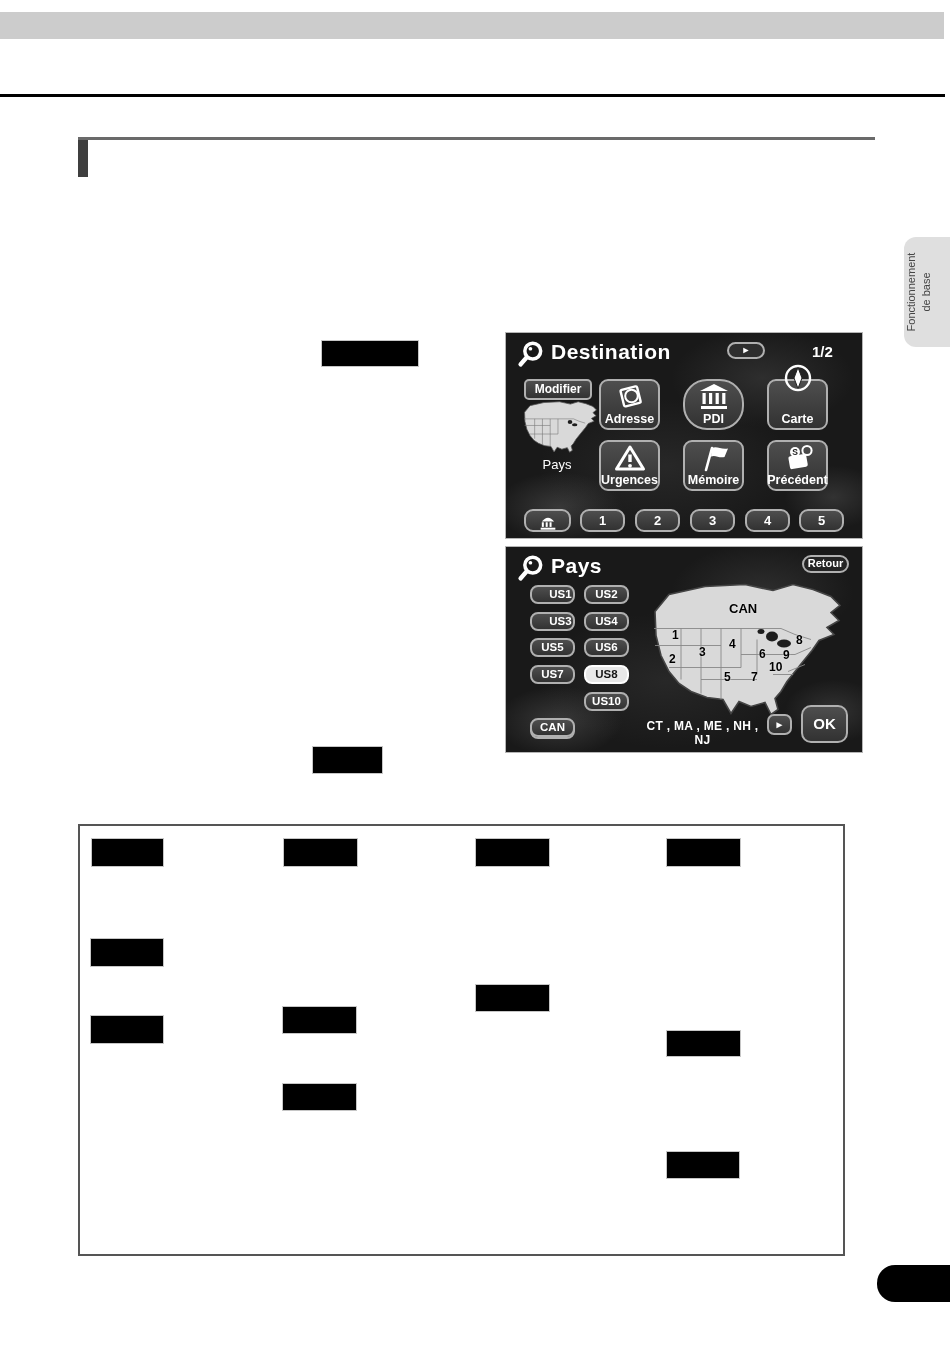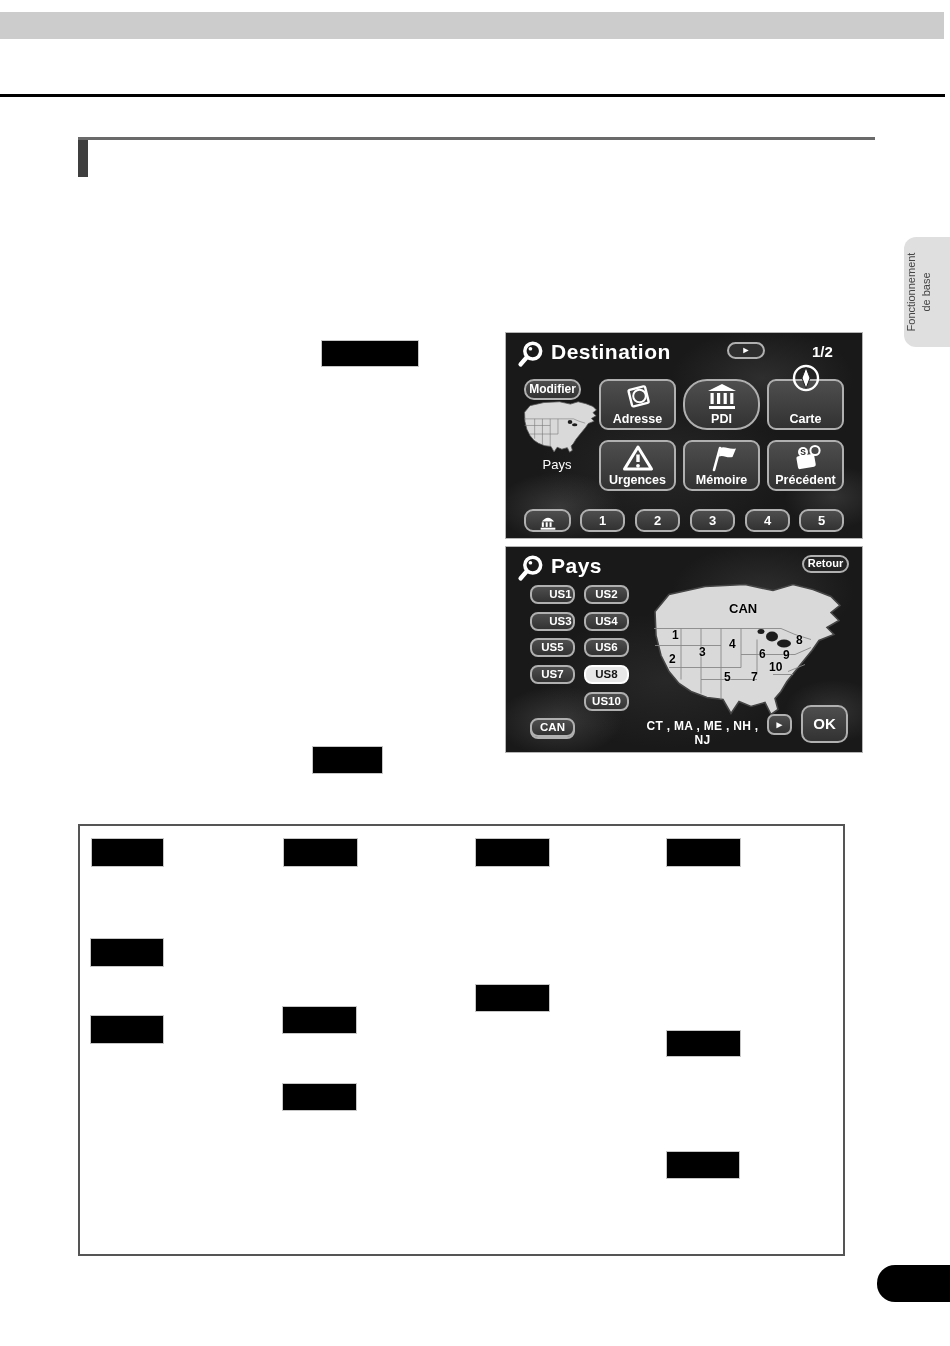--- a/index.html
+++ b/index.html
@@ -30,28 +30,28 @@
           background:
             radial-gradient(90px 50px at 15% 85%, rgba(150,150,150,.25), transparent 70%),
             radial-gradient(130px 70px at 72% 22%, rgba(130,130,130,.20), transparent 70%),
             radial-gradient(170px 90px at 45% 65%, rgba(115,115,115,.16), transparent 75%),
             radial-gradient(70px 45px at 92% 80%, rgba(140,140,140,.22), transparent 70%),
             #191919;}
   .scr-title{position:absolute;left:45px;top:7px;font-size:21px;font-weight:bold;letter-spacing:.5px;}
   .mag{position:absolute;left:11px;top:7px;}
   .navbtn{position:absolute;box-sizing:border-box;border:2px solid #b0b0b0;border-radius:9px;
           background:linear-gradient(#4e4e4e,#323232);color:#fff;text-align:center;}
-  .menu-btn{width:77px;height:51px;display:flex;flex-direction:column;align-items:center;
+  .menu-btn{width:61px;height:51px;display:flex;flex-direction:column;align-items:center;
             justify-content:flex-end;padding-bottom:2px;}
   .menu-btn .lbl{font-size:12.5px;font-weight:bold;line-height:14px;}
   .menu-btn .ico{flex:1;display:flex;align-items:center;justify-content:center;}
   .small-btn{height:23px;line-height:19px;font-size:13px;font-weight:bold;}
   .pgbtn{left:221px;top:9px;width:38px;height:17px;line-height:13px;font-size:9px;border-radius:9px;background:#2e2e2e;}
   .pgind{position:absolute;left:266px;top:10px;font-size:15px;font-weight:bold;margin-left:40px;}
-  .modifier{left:18px;top:46px;width:57px;height:21px;line-height:16px;font-size:12px;font-weight:bold;border-radius:10px;text-align:center;}
+  .modifier{left:18px;top:46px;width:68px;height:21px;line-height:16px;font-size:12px;font-weight:bold;border-radius:5px;text-align:center;}
   .pays-lbl{position:absolute;left:10px;top:124px;width:82px;text-align:center;font-size:13px;}
   .retour{left:296px;top:8px;width:47px;height:18px;line-height:13px;font-size:11px;font-weight:bold;border-radius:9px;background:#242424;}
   .zone-btn{width:45px;height:19px;line-height:15px;font-size:11.5px;font-weight:bold;border-radius:8px;}
   .zone-btn.selected{background:#e8e8e8;color:#161616;border-color:#fff;}
   .map-wrap{position:absolute;left:127px;top:32px;width:211px;height:146px;}
   .map-lab{position:absolute;font-size:12px;font-weight:bold;color:#000;text-shadow:0 0 2px #eee;}
   .map-lab.big{font-size:13px;}
   .states{position:absolute;left:133px;top:172px;width:127px;text-align:center;
           font-size:12px;font-weight:bold;letter-spacing:.3px;}
   .okbtn{left:295px;top:158px;width:47px;height:38px;line-height:33px;font-size:15px;font-weight:bold;border-radius:10px;}

